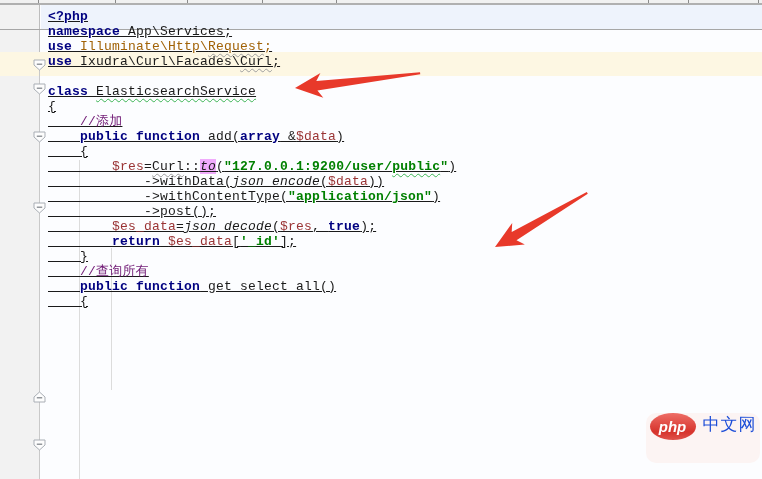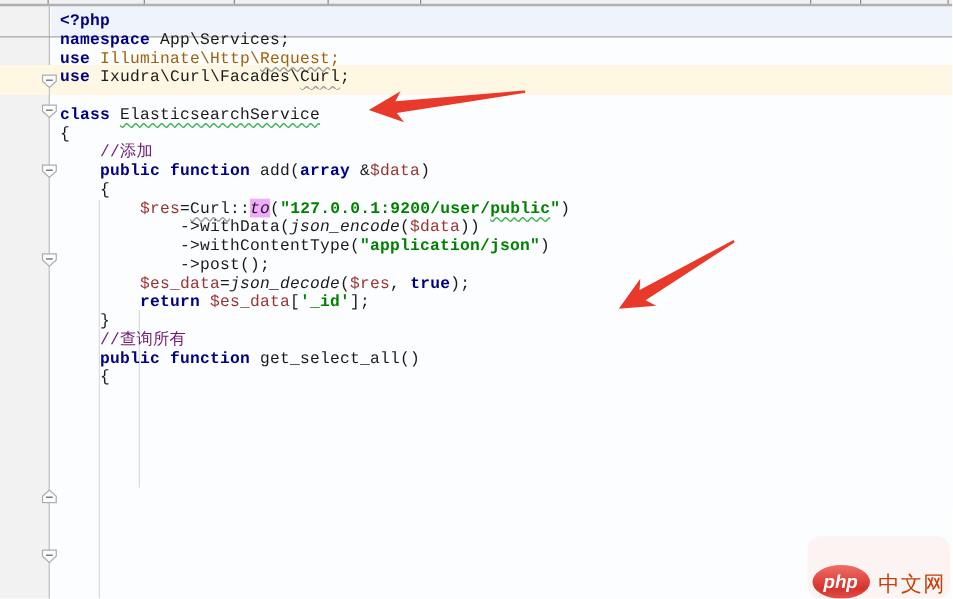--- a/index.html
+++ b/index.html
@@ -15,21 +15,21 @@
   
   .php-separator{position:absolute;left:0;right:0;top:29px;height:1px;background:#a6a6a6;}
   
   .guide{position:absolute;width:1px;background:#dcdcdc;}
   .guide-1{left:79px;top:160px;bottom:0;}
   .guide-2{left:111px;top:248px;height:142px;}
   
   .fold-line{position:absolute;left:39px;width:1px;top:64px;bottom:0;background:#c9c9c9;}
   
   .code{position:absolute;left:41px;top:5px;right:0;font-size:13px;letter-spacing:0.2px;color:#1a1a1a;}
-  .line{height:15px;line-height:23.7px;white-space:pre;padding-left:7px;}
+  .line{height:15px;line-height:23.7px;white-space:pre;padding-left:7px;text-decoration:underline;}
   .kw{color:#000080;font-weight:bold;}
   .pl{color:#1a1a1a;}
   .var{color:#9a3334;text-align:right;}
   .str{color:#008000;font-weight:bold;}
   .com{color:#701a75;}
   .dim{color:#a16207;}
   .fn{font-style:italic;color:#1a1a1a;}
   .hl{font-style:italic;color:#1a1a1a;background:#f0abfc;}
   .wg{text-decoration:underline;text-decoration-style:wavy;text-decoration-color:#3cb554;
       text-decoration-thickness:1px;text-underline-offset:3px;}
@@ -38,28 +38,28 @@
   
   .gutter-marks{position:absolute;left:0;top:0;width:50px;height:479px;pointer-events:none;}
   .fold-marker{position:absolute;left:33px;width:13px;height:12px;pointer-events:auto;}
   
   .topstrip{position:absolute;left:0;top:0;right:0;height:3px;background:#f1f1f1;
             border-bottom:2px solid #b0b0b0;}
   .tick{position:absolute;top:0;width:1px;height:3px;background:#8a8a8a;}
   
   .arrows{position:absolute;left:0;top:0;pointer-events:none;}
   
-  .watermark{position:absolute;right:2px;bottom:0;width:114px;height:50px;background:#fcf4f3;
-             border-radius:10px;display:flex;align-items:flex-end;justify-content:center;
+  .watermark{position:absolute;right:2px;bottom:16px;width:114px;height:50px;background:#fcf4f3;
+             border-radius:10px;display:flex;align-items:flex-start;justify-content:center;
              font-family:"Liberation Sans","DejaVu Sans",sans-serif;}
   .wm-ellipse{width:46px;height:27px;border-radius:50%;
               background:linear-gradient(180deg,#ee6e67 0%,#d6332c 70%,#e0524b 100%);
               display:flex;align-items:center;justify-content:center;}
   .wm-ellipse span{color:#ffffff;font-style:italic;font-weight:bold;font-size:15px;line-height:1;}
-  .wm-site{margin-left:7px;font-size:17px;color:#c2410c;letter-spacing:1px;}
+  .wm-site{margin-left:7px;font-size:17px;color:#1d4ed8;letter-spacing:1px;}
 </style>
 </head>
 <body>
 
 <div class="stage">
 
   <div class="gutter"></div>
 
   <div class="band band-caret" id="band-caret" style="top: 5px; height: 24px;"></div>
   <div class="band band-usage" id="band-usage" style="top: 52.4px;"></div>

